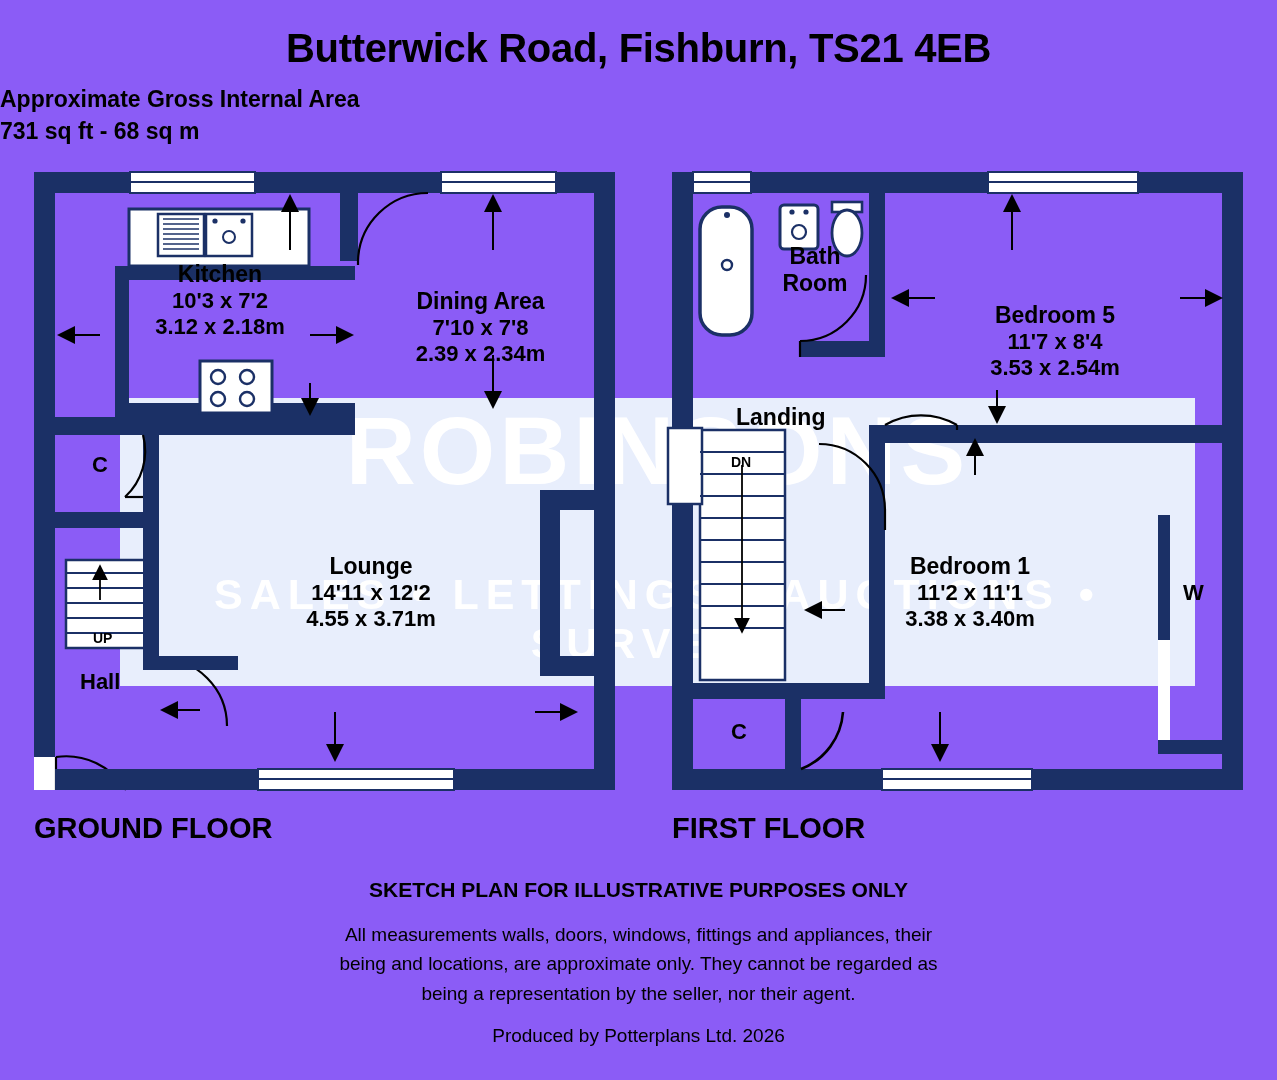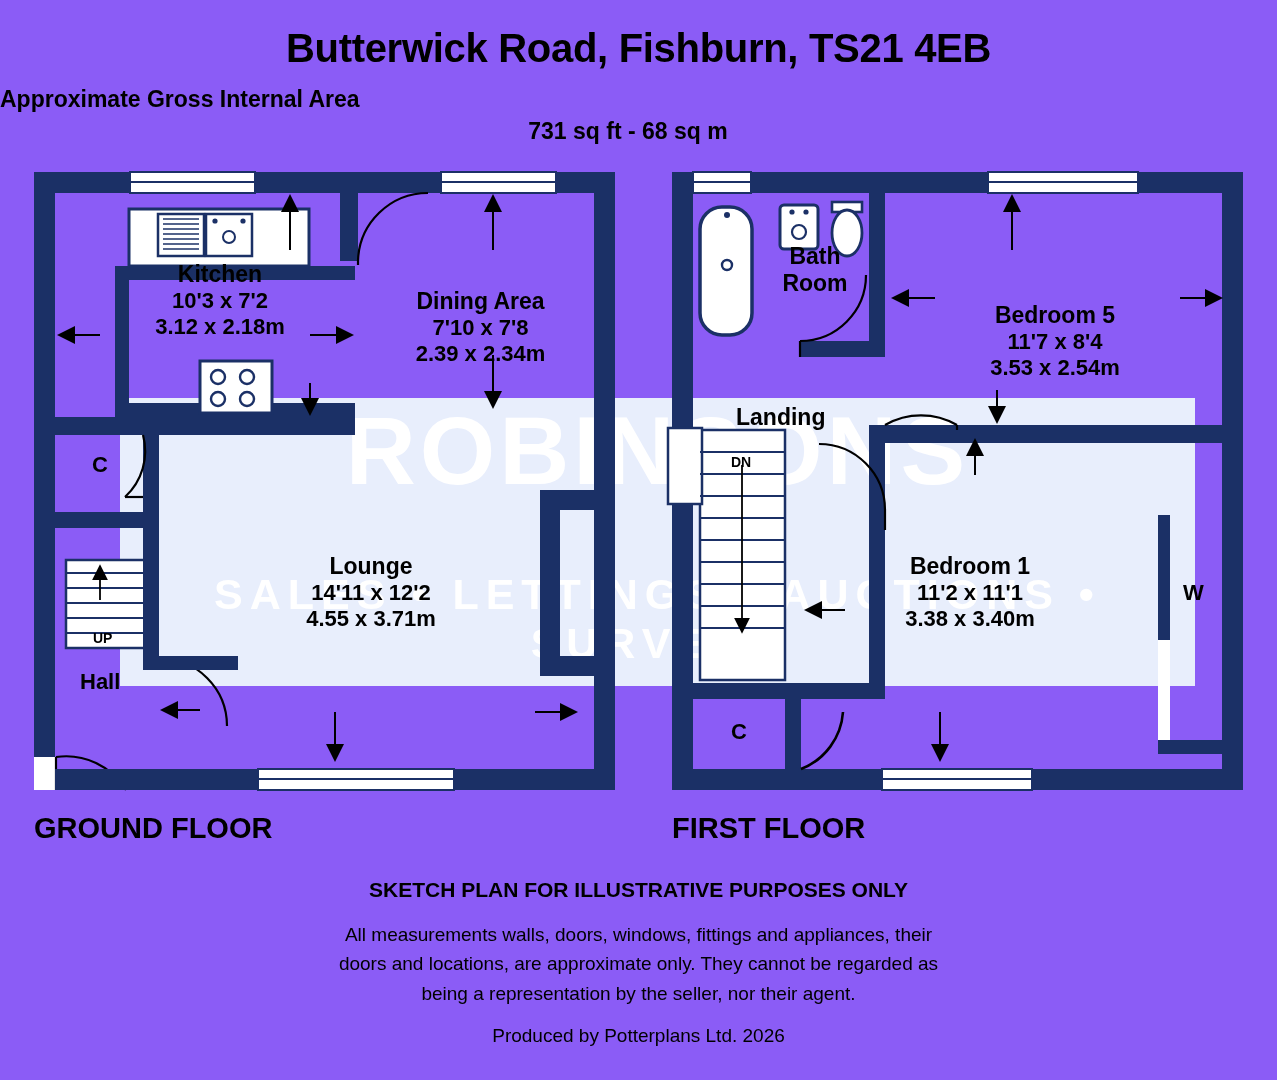--- a/index.html
+++ b/index.html
@@ -30,21 +30,20 @@
   .subtitle1 {
     position: absolute;
     top: 86px; left: 0; width: 1277px;
     text-align: left;
     font-size: 23px;
     font-weight: bold;
   }
   .subtitle2 {
     position: absolute;
     top: 118px; left: 0; width: 1256px;
-    text-align: center;
     font-size: 23px;
     font-weight: bold;
   }
 
   
   .watermark-band {
     position: absolute;
     left: 120px; top: 398px;
     width: 1075px; height: 288px;
     background: #e8eefc;
@@ -368,18 +367,18 @@
   <div class="smalllbl" style="left:736px; top:380px; font-size:23px;margin-top:24px;">Landing</div>
   <div class="smalllbl" style="left:731px; top:719px;">C</div>
   <div class="smalllbl" style="left:1183px; top:580px;">W</div>
   <div class="stairtxt" style="left:731px; top:454px;">DN</div>
 
   <div class="floorname" style="left:672px; top:812px;">FIRST FLOOR</div>
 
   <div class="foot-head">SKETCH PLAN FOR ILLUSTRATIVE PURPOSES ONLY</div>
   <div class="foot-body">
     <div>All measurements walls, doors, windows, fittings and appliances, their</div>
-    <div>doors and locations, are approximate only. They cannot be regarded as</div>
+    <div>being and locations, are approximate only. They cannot be regarded as</div>
     <div>being a representation by the seller, nor their agent.</div>
   </div>
   <div class="foot-prod">Produced by Potterplans Ltd. 2026</div>
 
 </div>
 
 </body></html>

